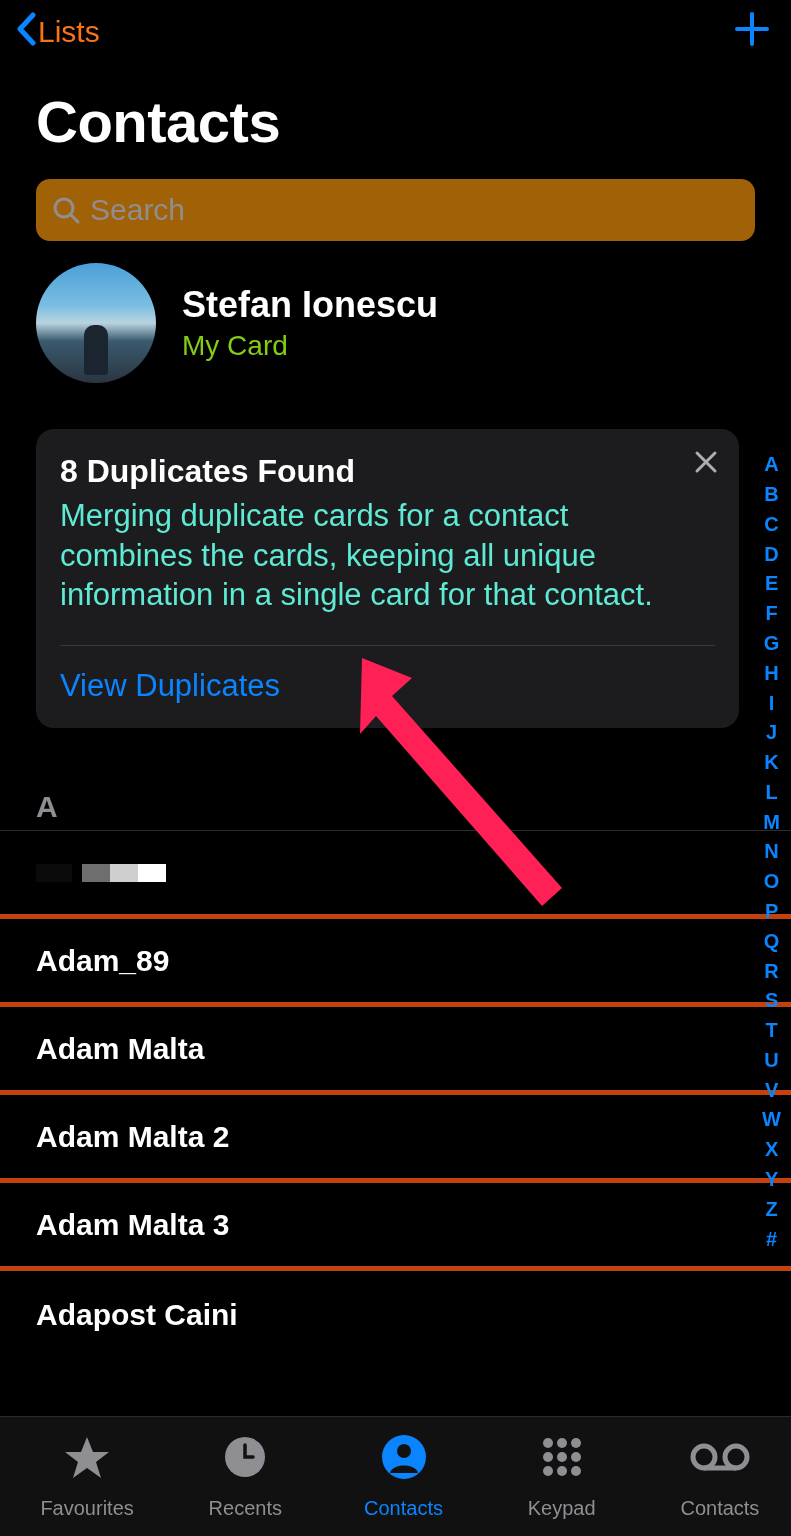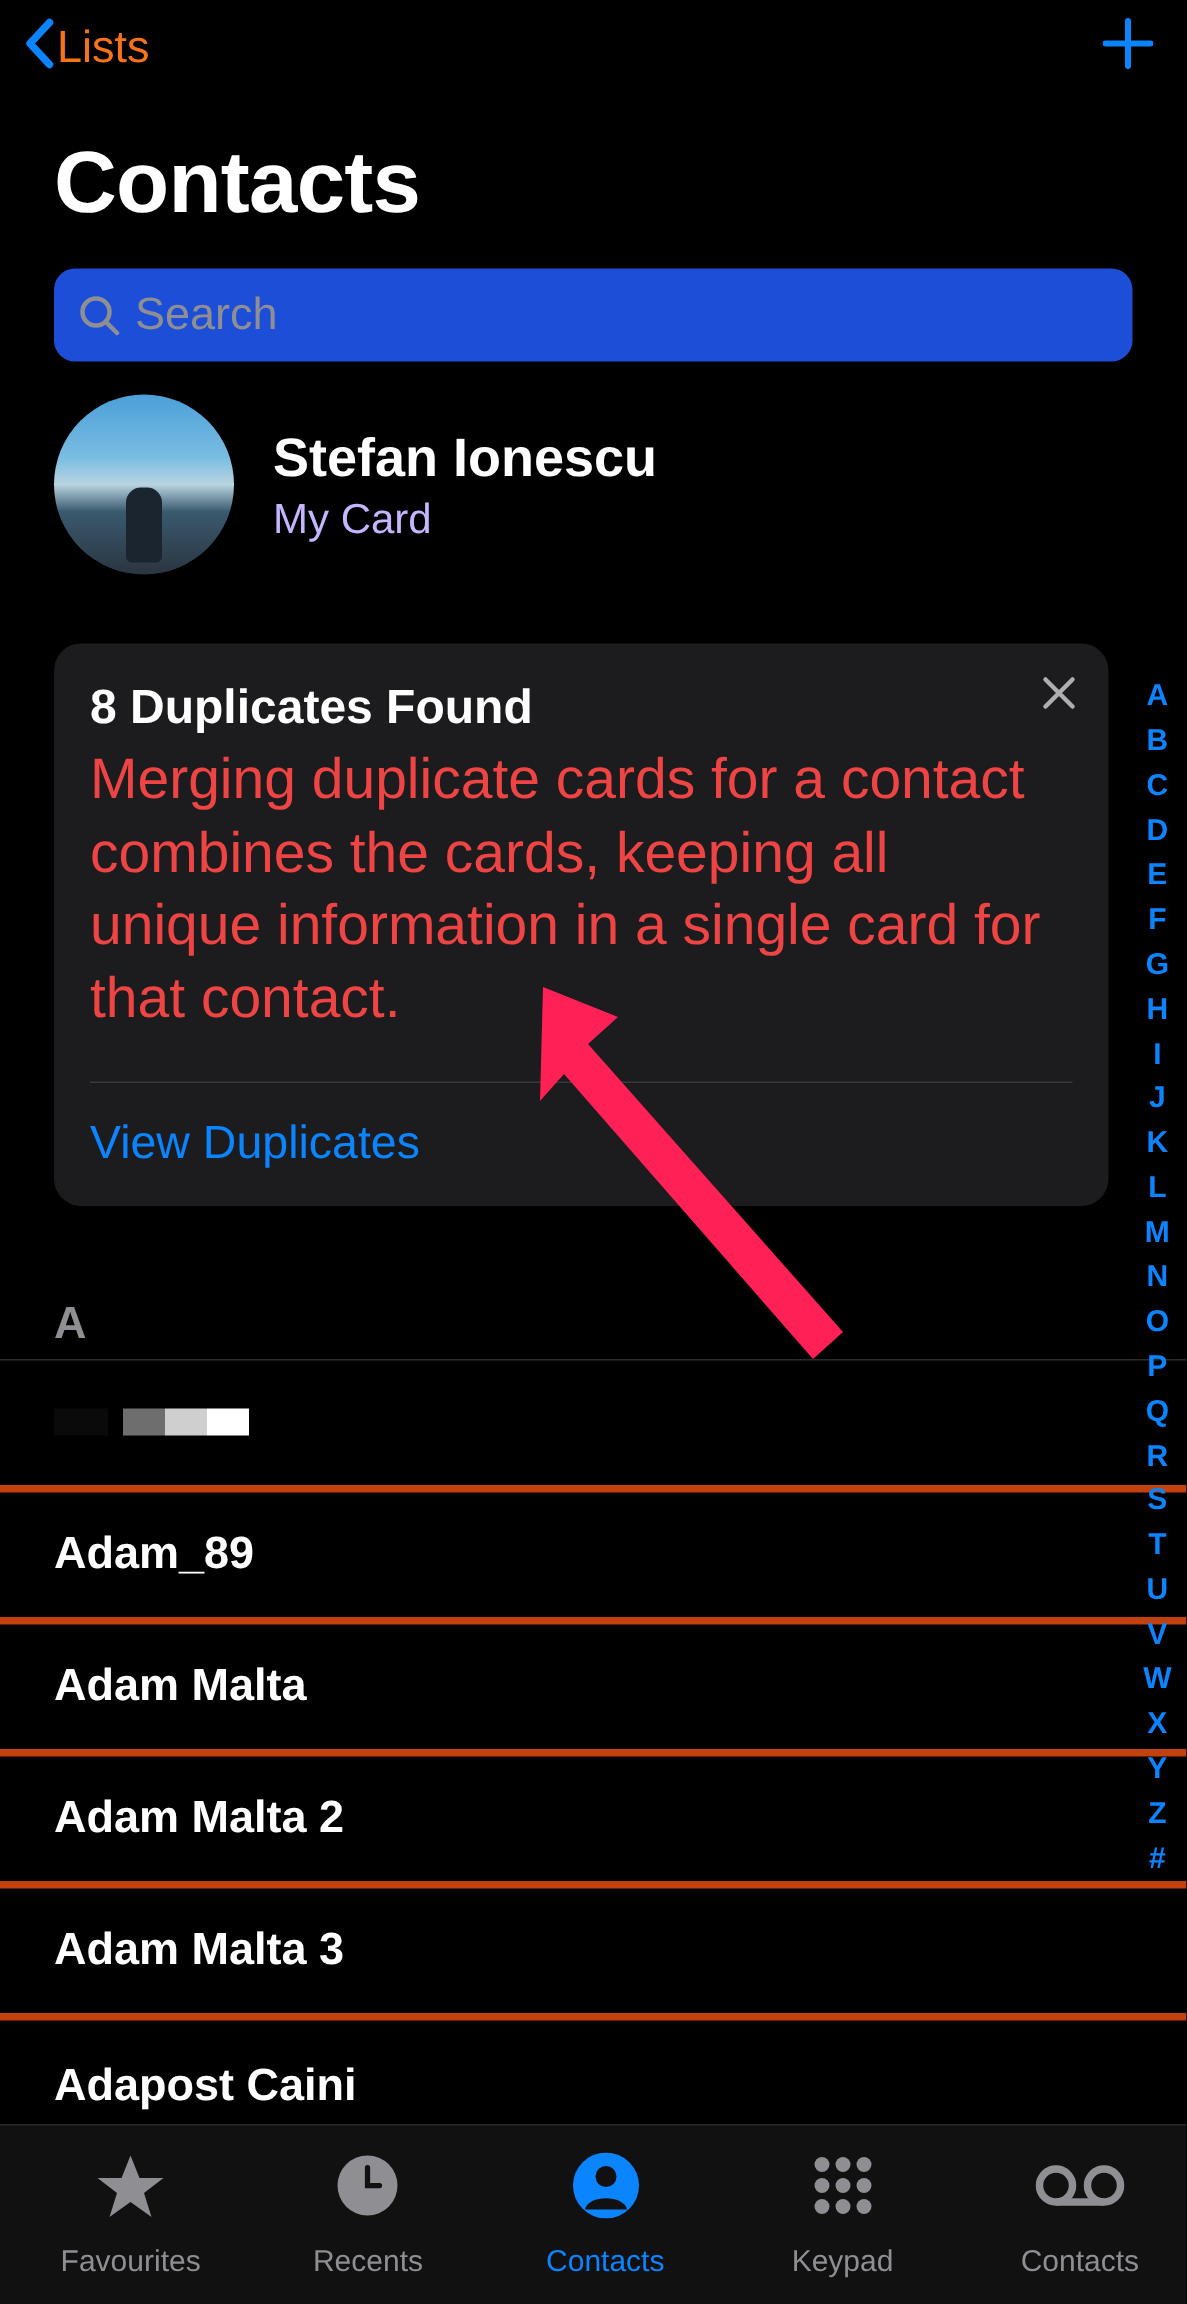--- a/index.html
+++ b/index.html
@@ -45,21 +45,21 @@
       line-height: 1;
     }
     .title {
       font-size: 58px;
       font-weight: 700;
       padding: 32px 36px 16px 36px;
       letter-spacing: -0.5px;
     }
     .search-bar {
       margin: 8px 36px 0 36px;
-      background: #1d4ed8;
+      background: #a16207;
       border-radius: 14px;
       display: flex;
       align-items: center;
       padding: 12px 16px;
       height: 62px;
     }
     .search-icon {
       color: #8e8e93;
       margin-right: 10px;
       display: flex;
@@ -102,21 +102,21 @@
       background: #1a2530;
       border-radius: 10px 10px 4px 4px;
     }
     .my-card-text .name {
       font-size: 36px;
       font-weight: 600;
       margin-bottom: 4px;
     }
     .my-card-text .sub {
       font-size: 28px;
-      color: #c4b5fd;
+      color: #84cc16;
     }
     .duplicates-card {
       margin: 28px 52px 0 36px;
       background: #1c1c1e;
       border-radius: 18px;
       padding: 24px 24px 20px 24px;
       position: relative;
     }
     .dup-close {
       position: absolute;
@@ -125,22 +125,22 @@
       color: #8e8e93;
       cursor: pointer;
     }
     .dup-title {
       font-size: 32px;
       font-weight: 700;
       margin-bottom: 6px;
       color: #fff;
     }
     .dup-desc {
-      font-size: 38px;
-      color: #ef4444;
+      font-size: 31px;
+      color: #5eead4;
       line-height: 1.28;
       padding-right: 10px;
     }
     .dup-divider {
       border: none;
       border-top: 1px solid #38383a;
       margin: 30px 0 20px 0;
     }
     .dup-action {
       color: #0a84ff;

